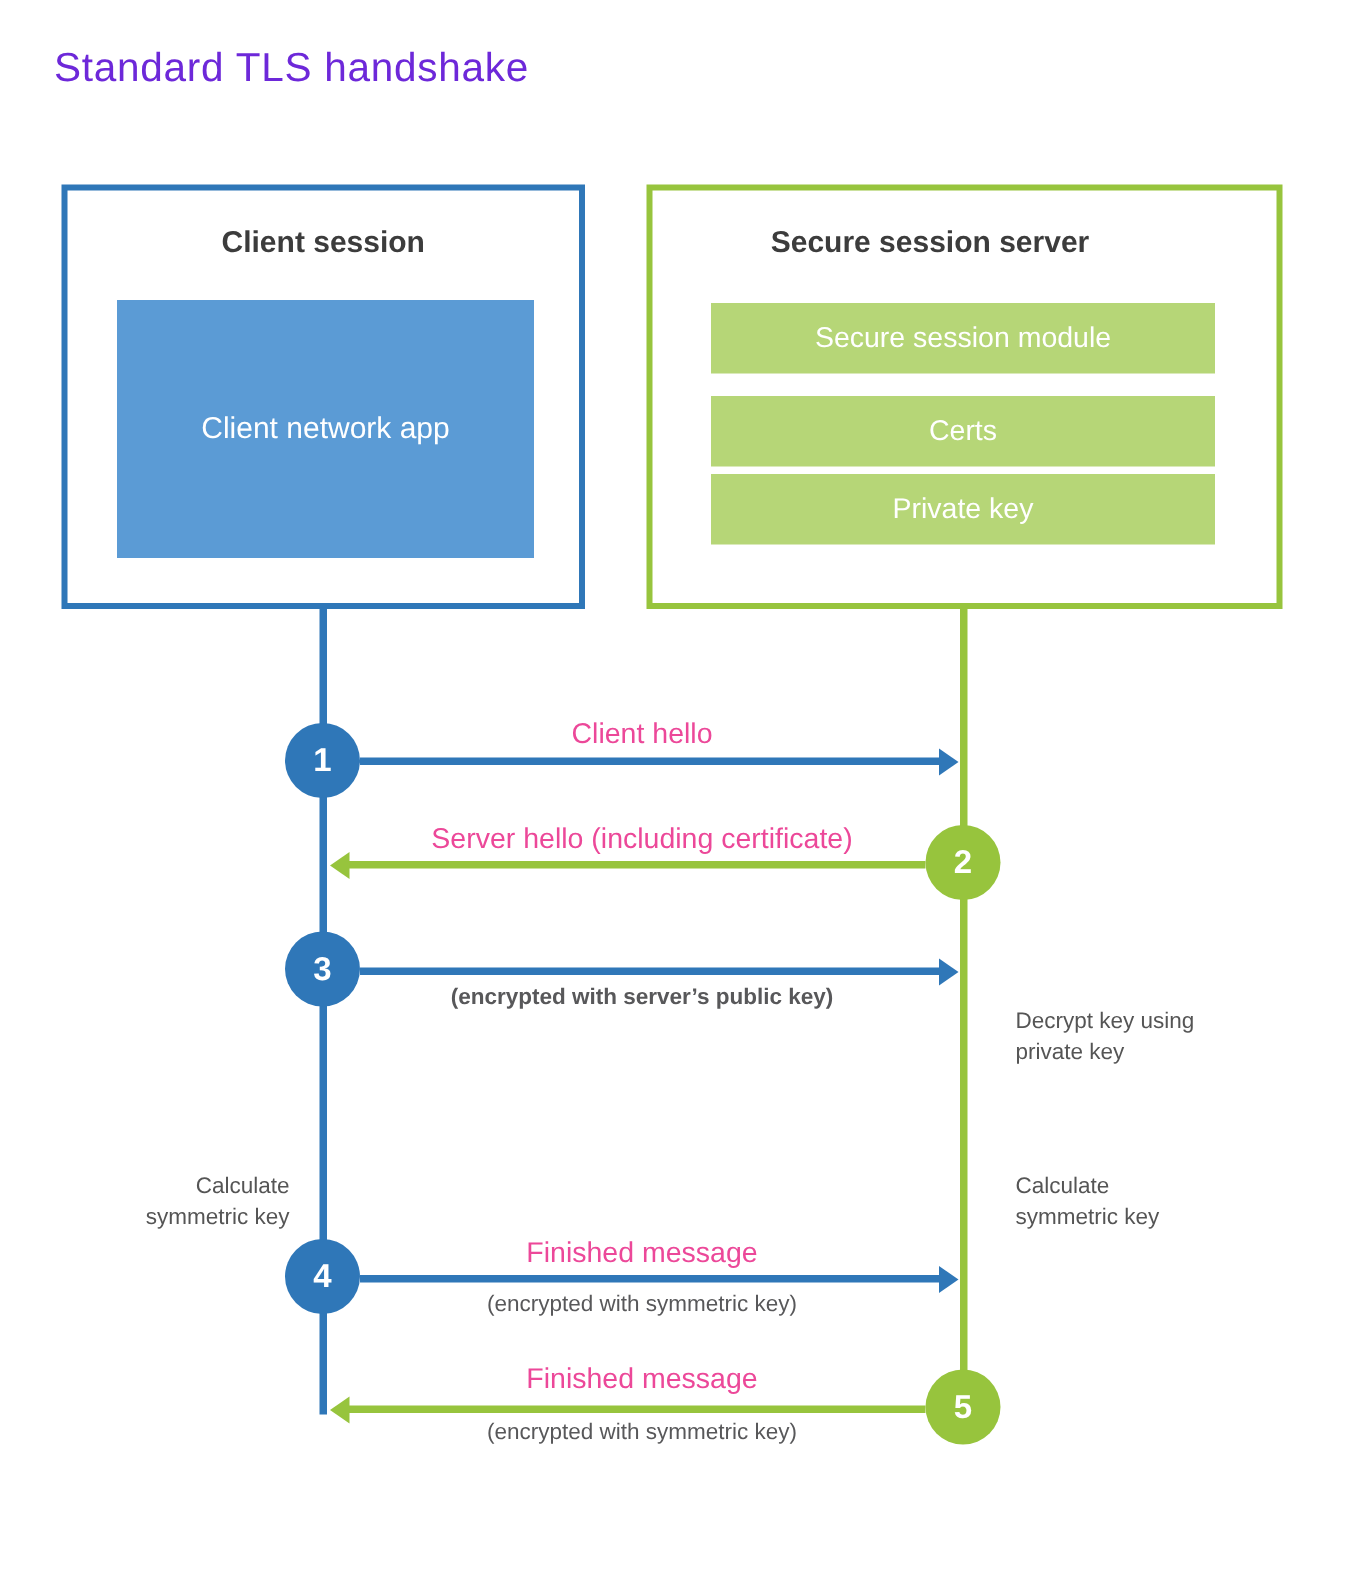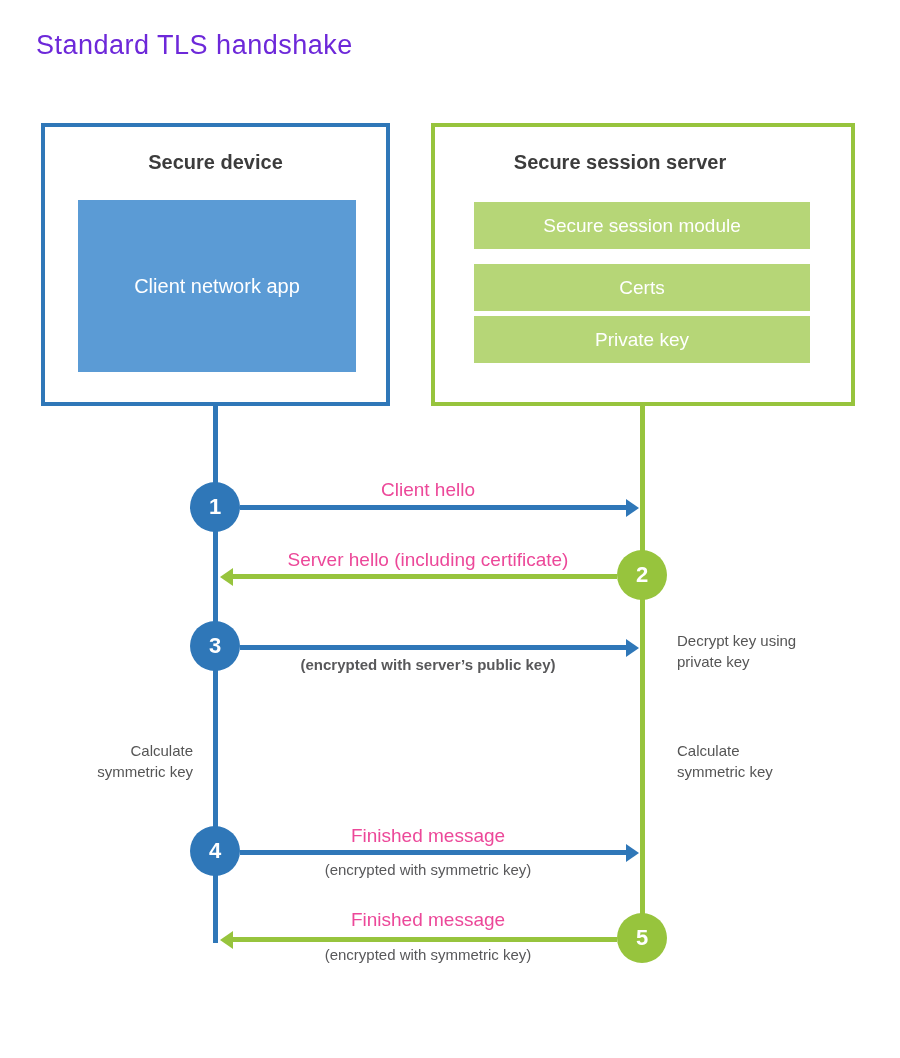--- a/index.html
+++ b/index.html
@@ -57,34 +57,34 @@
 
   
   .msg-label{left:178px;width:500px;text-align:center;font-size:19px;color:#ec4899;}
   .msg-sub{left:178px;width:500px;text-align:center;font-size:15px;color:#58585a;}
   .label-1{top:479px;} .label-2{top:549px;}
   .label-3{top:620px;} .sub-3{top:656px;font-weight:bold;}
   .label-4{top:825px;} .sub-4{top:861px;}
   .label-5{top:909px;} .sub-5{top:946px;}
 
   
-  .side-note{font-size:15px;color:#555;line-height:21px;}
+  .side-note{font-size:15px;color:#555;line-height:21px;margin-top:40px;}
   .note-decrypt{left:677px;top:630px;width:135px;text-align:left;}
   .note-calc-left{left:63px;top:740px;width:130px;text-align:right;}
   .note-calc-right{left:677px;top:740px;width:110px;text-align:left;}
 </style>
 </head>
 <body>
 
 <div id="canvas">
 
   <div class="abs diagram-title">Standard TLS handshake</div>
 
   <div class="abs actor-box client-box"></div>
-  <div class="abs actor-title client-title">Secure device</div>
+  <div class="abs actor-title client-title">Client session</div>
   <div class="abs client-app">
     <span>Client network app</span>
   </div>
 
   <div class="abs actor-box server-box"></div>
   <div class="abs actor-title server-title">Secure session server</div>
   <div class="abs module-bar bar-1">
     <span>Certs</span>
   </div>
   <div class="abs module-bar bar-0">

